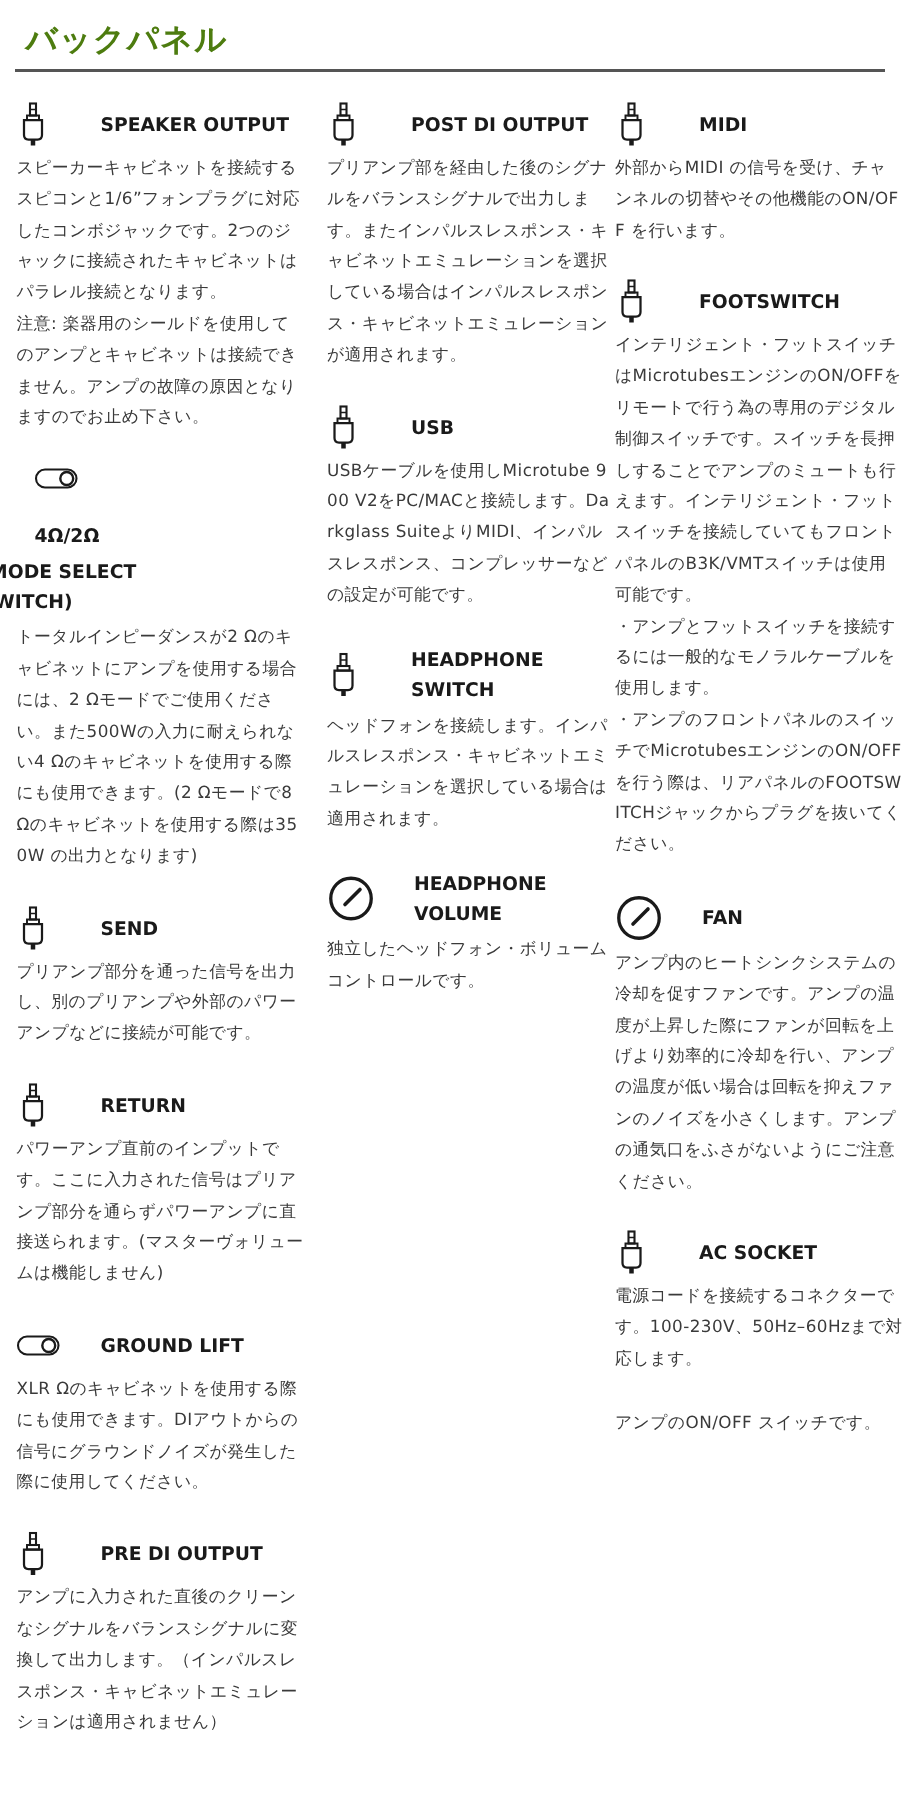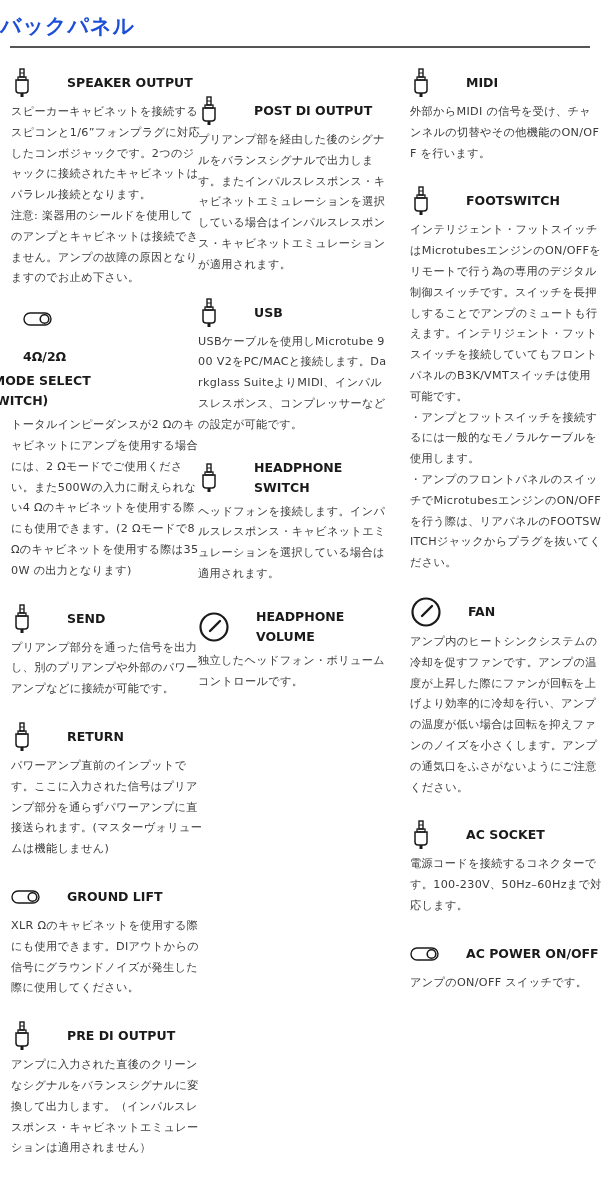--- a/index.html
+++ b/index.html
@@ -2,30 +2,30 @@
 <html><head>
 <meta charset="utf-8">
 <style>
   html, body { margin: 0; padding: 0; background: #ffffff; }
   body {
     width: 601px; height: 1200px; overflow: hidden; position: relative;
     font-family: "DejaVu Sans", "Liberation Sans", sans-serif;
     color: #333333;
   }
   .page-title {
-    position: absolute; left: 0; top: 12px;
-    font-size: 21px; font-weight: bold; color: #1d4ed8; letter-spacing: 1px;
+    position: absolute; left: 17px; top: 12px;
+    font-size: 21px; font-weight: bold; color: #4d7c0f; letter-spacing: 1px;
   }
   .title-rule {
     position: absolute; left: 10px; top: 46px; width: 580px; height: 2px;
     background: #555555;
   }
   .col { position: absolute; top: 68px; width: 192px; }
   .col-1 { left: 11px; }
-  .col-2 { left: 198px; margin-top: 28px; }
+  .col-2 { left: 218px; }
   .col-3 { left: 410px; }
   .section { margin-bottom: 22px; }
   .sec-head { display: flex; align-items: center; min-height: 30px; margin-bottom: 4px; gap: 20px; }
   .sec-title {
     font-family: "DejaVu Sans", sans-serif; font-weight: bold; font-size: 12.5px;
     color: #1a1a1a; line-height: 20px;
   }
   .sec-title .sub { display: block; }
   .icon { flex: 0 0 auto; display: inline-flex; align-items: center; justify-content: center; }
   .icon-jack { width: 22px; height: 30px; margin-right: 14px; }
@@ -271,26 +271,17 @@
     <rect x="9.5" y="25" width="3" height="4" fill="#1a1a1a"></rect>
   </svg>
 </span>
         <div class="sec-title"><span>AC SOCKET</span></div>
       </div>
       <p class="body-text">
         <span class="para">電源コードを接続するコネクターです。100-230V、50Hz–60Hzまで対応します。</span>
       </p>
     </div>
     <div class="section">
-      <div class="sec-head">
-        <span class="icon icon-switch">
-  <svg width="30" height="16" viewBox="0 0 30 16">
-    <rect x="1" y="2" width="27" height="12" rx="6" ry="6" fill="none" stroke="#1a1a1a" stroke-width="1.4"></rect>
-    <circle cx="21.5" cy="8" r="4.3" fill="none" stroke="#1a1a1a" stroke-width="1.6"></circle>
-  </svg>
-</span>
-        <div class="sec-title"><span>AC POWER ON/OFF</span></div>
-      </div>
       <p class="body-text">
         <span class="para">アンプのON/OFF スイッチです。</span>
       </p>
     </div>
   </div>
 
 </body></html>

